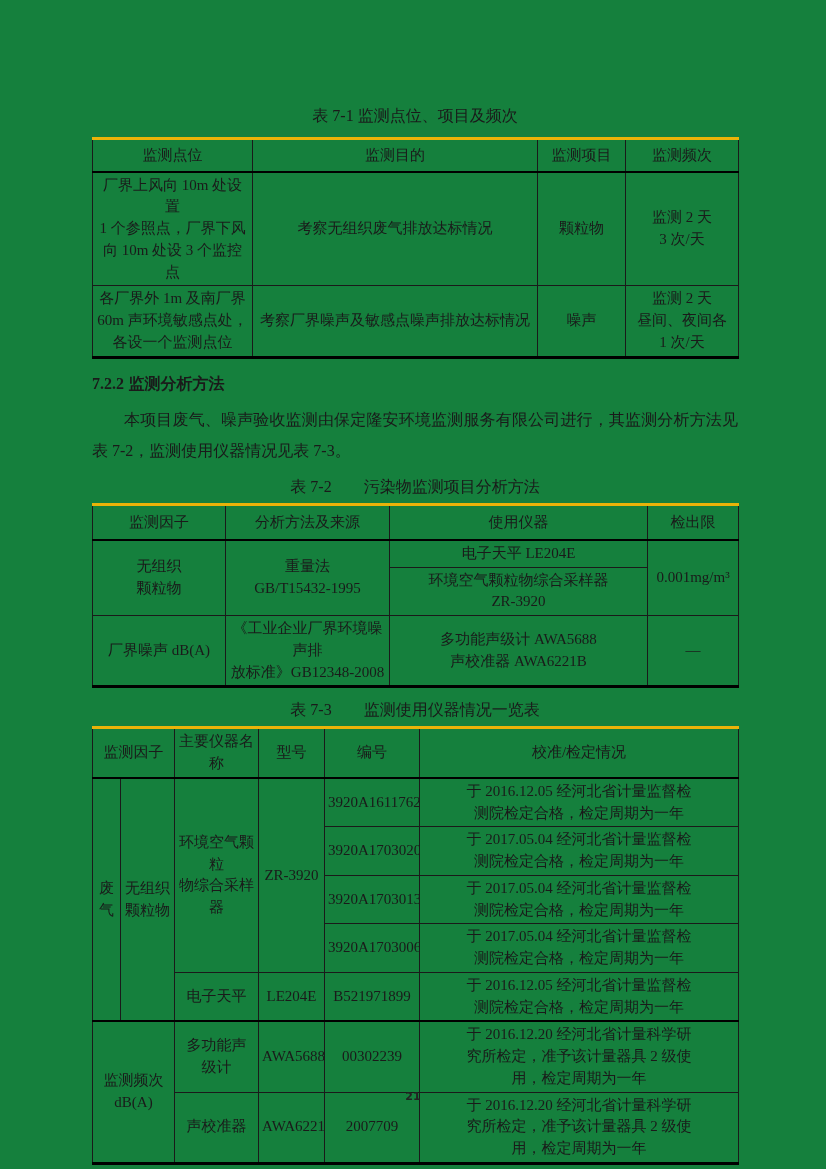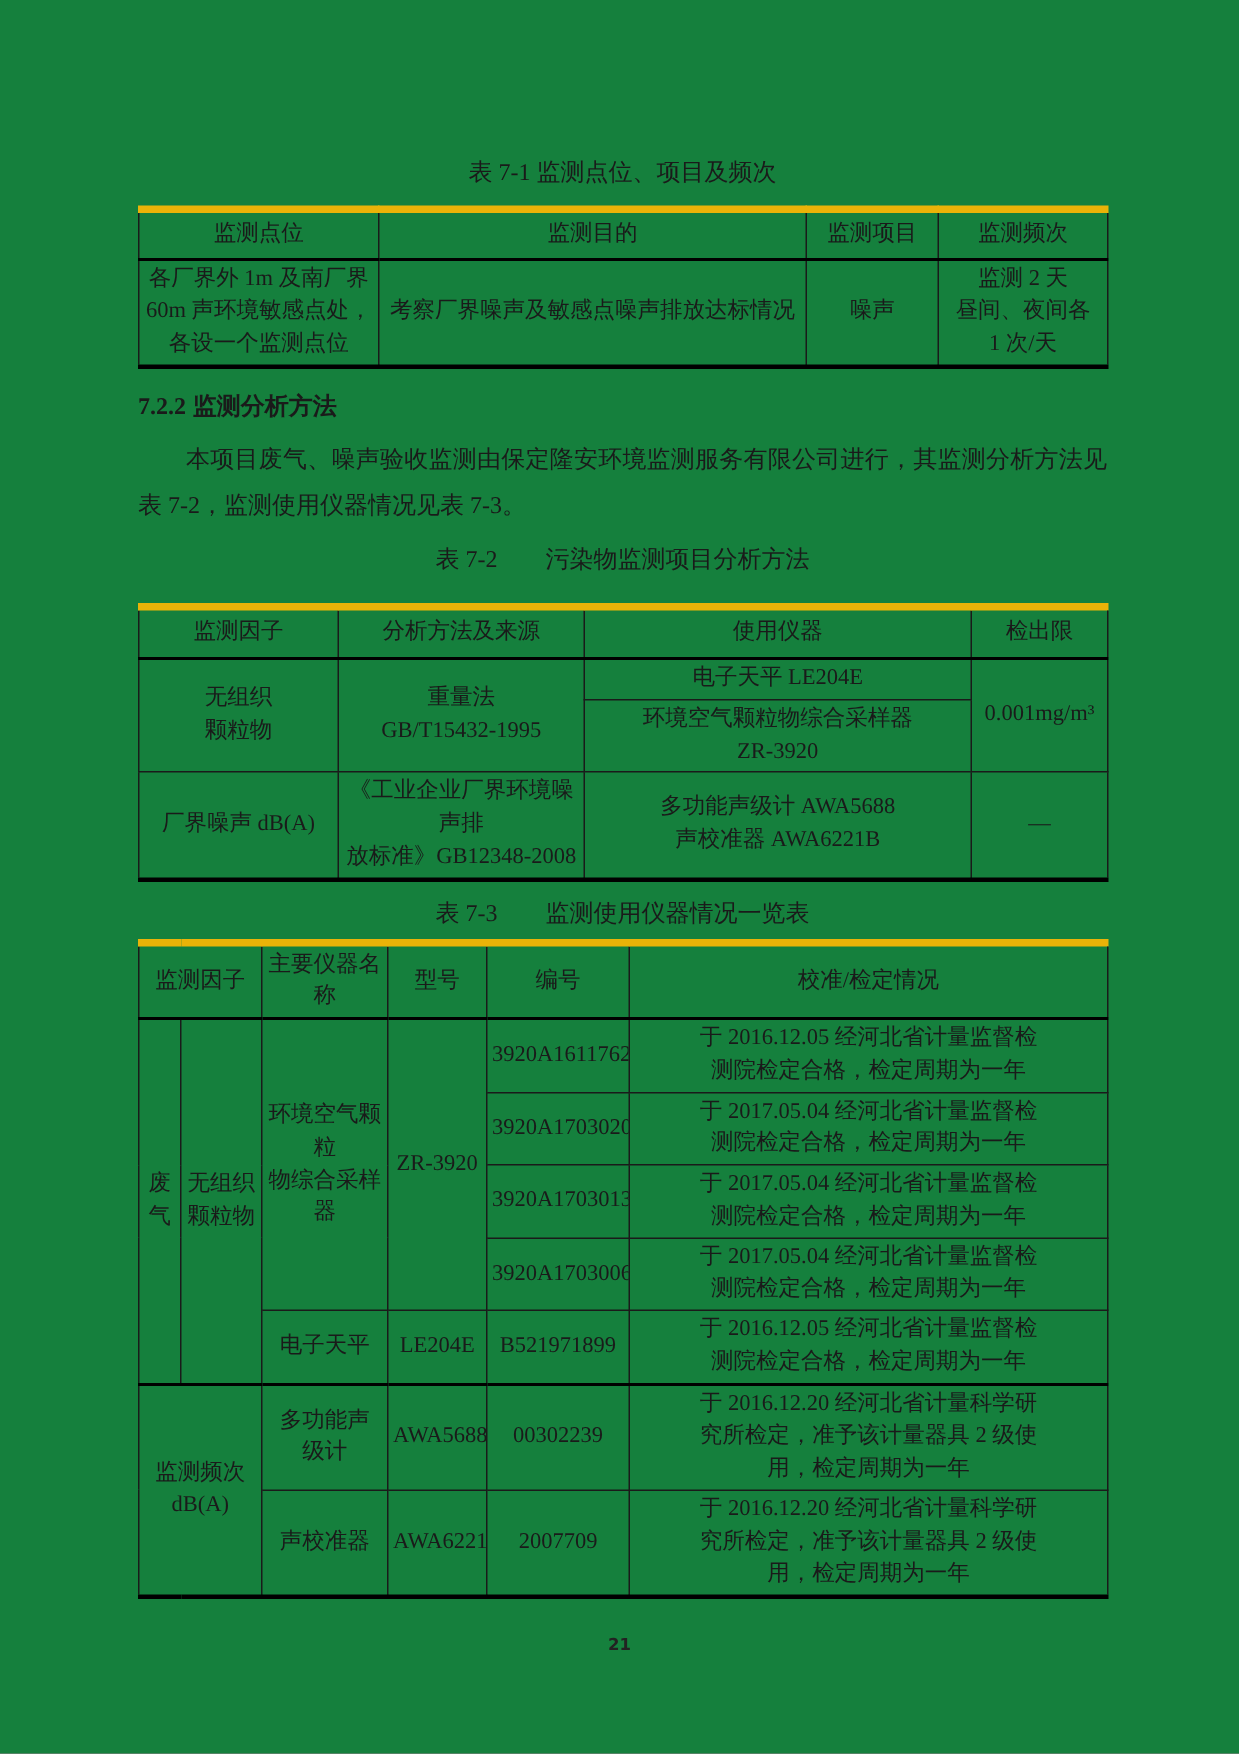--- a/index.html
+++ b/index.html
@@ -8,25 +8,25 @@
     position:relative;box-sizing:border-box;
     font-family:"Liberation Serif","DejaVu Serif",serif;
     color:#1a1a1a;overflow:hidden;
   }
   .content{position:absolute;left:92px;top:0;width:646px;}
   .caption{
     text-align:center;font-size:16px;color:#1a1a1a;
     white-space:pre-line;line-height:1.2;
   }
   .cap1{margin-top:106px;}
-  .cap2{margin-top:11px;margin-bottom:18px;}
+  .cap2{margin-top:11px;margin-bottom:7px;}
   .cap3{margin-top:12px;margin-bottom:7px;}
   table{
     border-collapse:collapse;table-layout:fixed;width:646px;
-    border-top:5px solid #eab308;border-bottom:3px solid #000;
+    border-top:3px solid #eab308;border-bottom:3px solid #000;
   }
   td,th{
     border:1px solid #1a1a1a;
     font-size:15px;font-weight:normal;text-align:center;vertical-align:middle;
     padding:2px 3px;white-space:pre-line;line-height:1.45;
     overflow:hidden;box-sizing:border-box;
   }
   thead th{border-bottom:2px solid #000;}
   .t1{margin-top:12px;}
   .t1 thead tr{height:33px;}
@@ -68,20 +68,29 @@
       </colgroup>
       <thead>
         <tr>
           <th>监测点位</th>
           <th>监测目的</th>
           <th>监测项目</th>
           <th>监测频次</th>
         </tr>
       </thead>
       <tbody>
+        <tr class="r">
+          <td>厂界上风向 10m 处设置
+1 个参照点，厂界下风
+向 10m 处设 3 个监控点</td>
+          <td>考察无组织废气排放达标情况</td>
+          <td>颗粒物</td>
+          <td>监测 2 天
+3 次/天</td>
+        </tr>
         <tr class="r">
           <td>各厂界外 1m 及南厂界
 60m 声环境敏感点处，
 各设一个监测点位</td>
           <td>考察厂界噪声及敏感点噪声排放达标情况</td>
           <td>噪声</td>
           <td>监测 2 天
 昼间、夜间各
 1 次/天</td>
         </tr>

